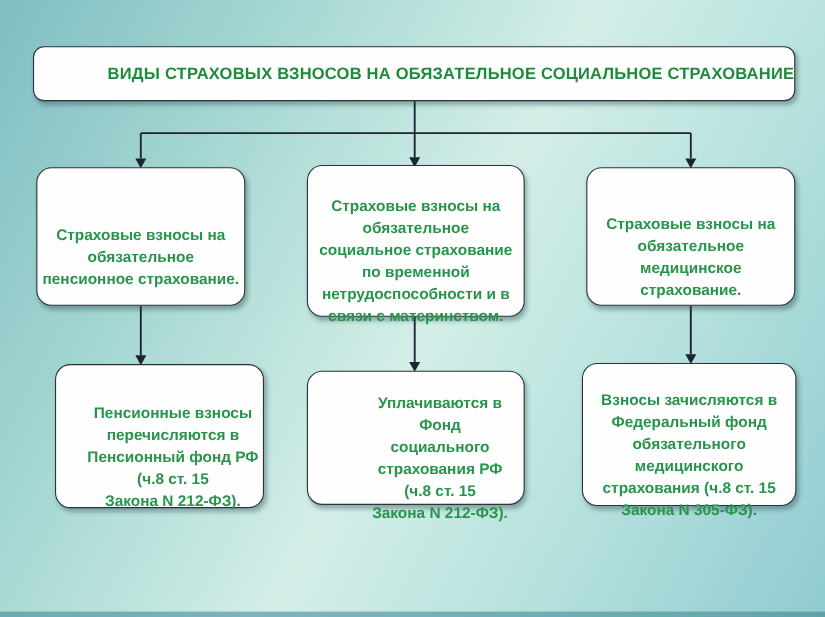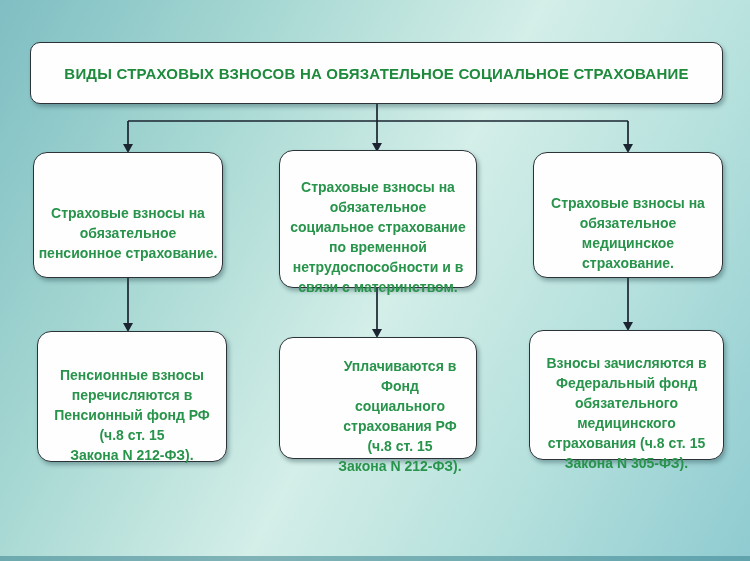--- a/index.html
+++ b/index.html
@@ -28,23 +28,24 @@
     box-shadow: 2px 3px 4px rgba(40, 75, 80, 0.40);
     display: flex;
     align-items: center;
     justify-content: center;
     text-align: center;
     box-sizing: border-box;
   }
 
   .title-box {
     left: 30px; top: 42px;
-    width: 693px; height: 62px;
+    width: 693px; height: 50px;
     border-radius: 10px;
     z-index: 2;
+    justify-content: flex-end;
   }
   .title-text {
     color: #1e8a3c;
     font-weight: bold;
     font-size: 15px;
     letter-spacing: 0.2px;
     white-space: nowrap;
   }
 
   .node {
@@ -60,21 +61,21 @@
     padding: 2px 4px;
     margin-top: 36px;
   }
 
   
   .type-pension  { left: 33px;  top: 152px; width: 190px; height: 126px; }
   .type-social   { left: 279px; top: 150px; width: 198px; height: 138px; }
   .type-medical  { left: 533px; top: 152px; width: 190px; height: 126px; }
 
   
-  .fund-pension  { left: 37px;  top: 331px; width: 190px; height: 131px; }
+  .fund-pension  { left: 50px;  top: 331px; width: 190px; height: 131px; justify-content: flex-end; }
   .fund-social   { left: 279px; top: 337px; width: 198px; height: 122px; padding-left: 44px; }
   .fund-medical  { left: 529px; top: 330px; width: 195px; height: 130px; }
 
   .connectors {
     position: absolute;
     left: 0; top: 0;
     width: 750px; height: 561px;
     z-index: 1;
   }
   .connectors line { stroke: #1b2430; stroke-width: 1.7; }

